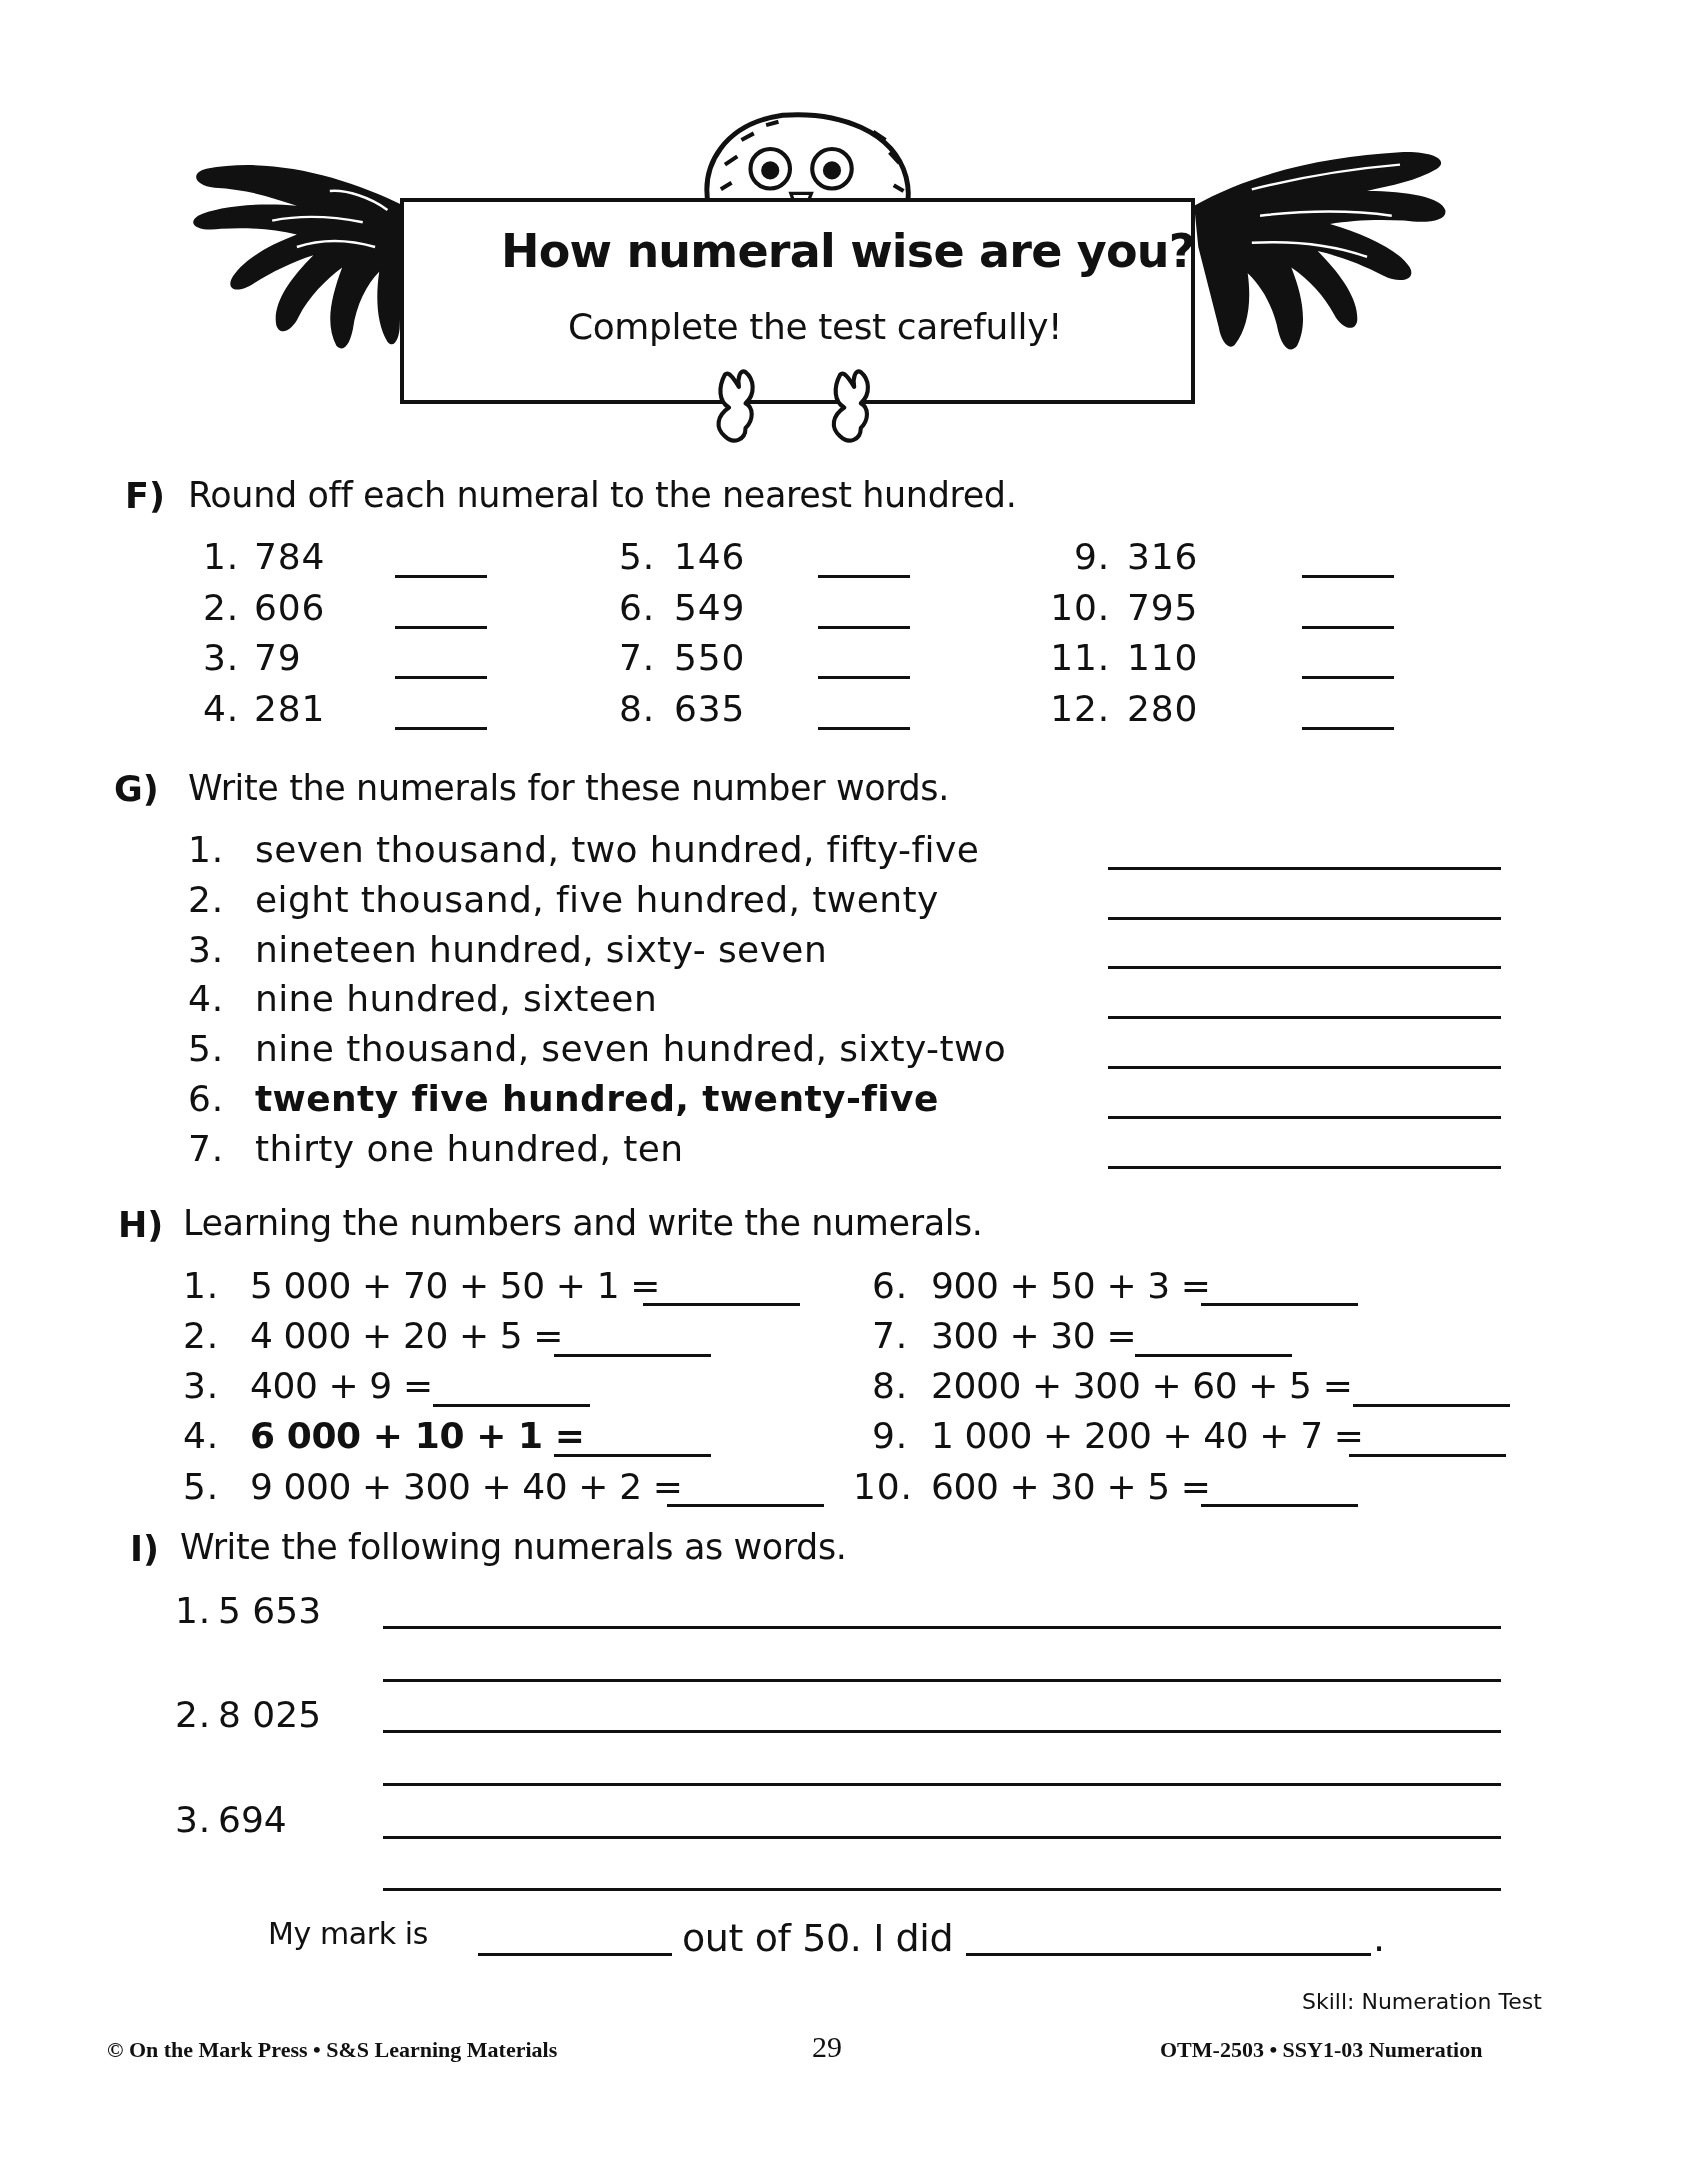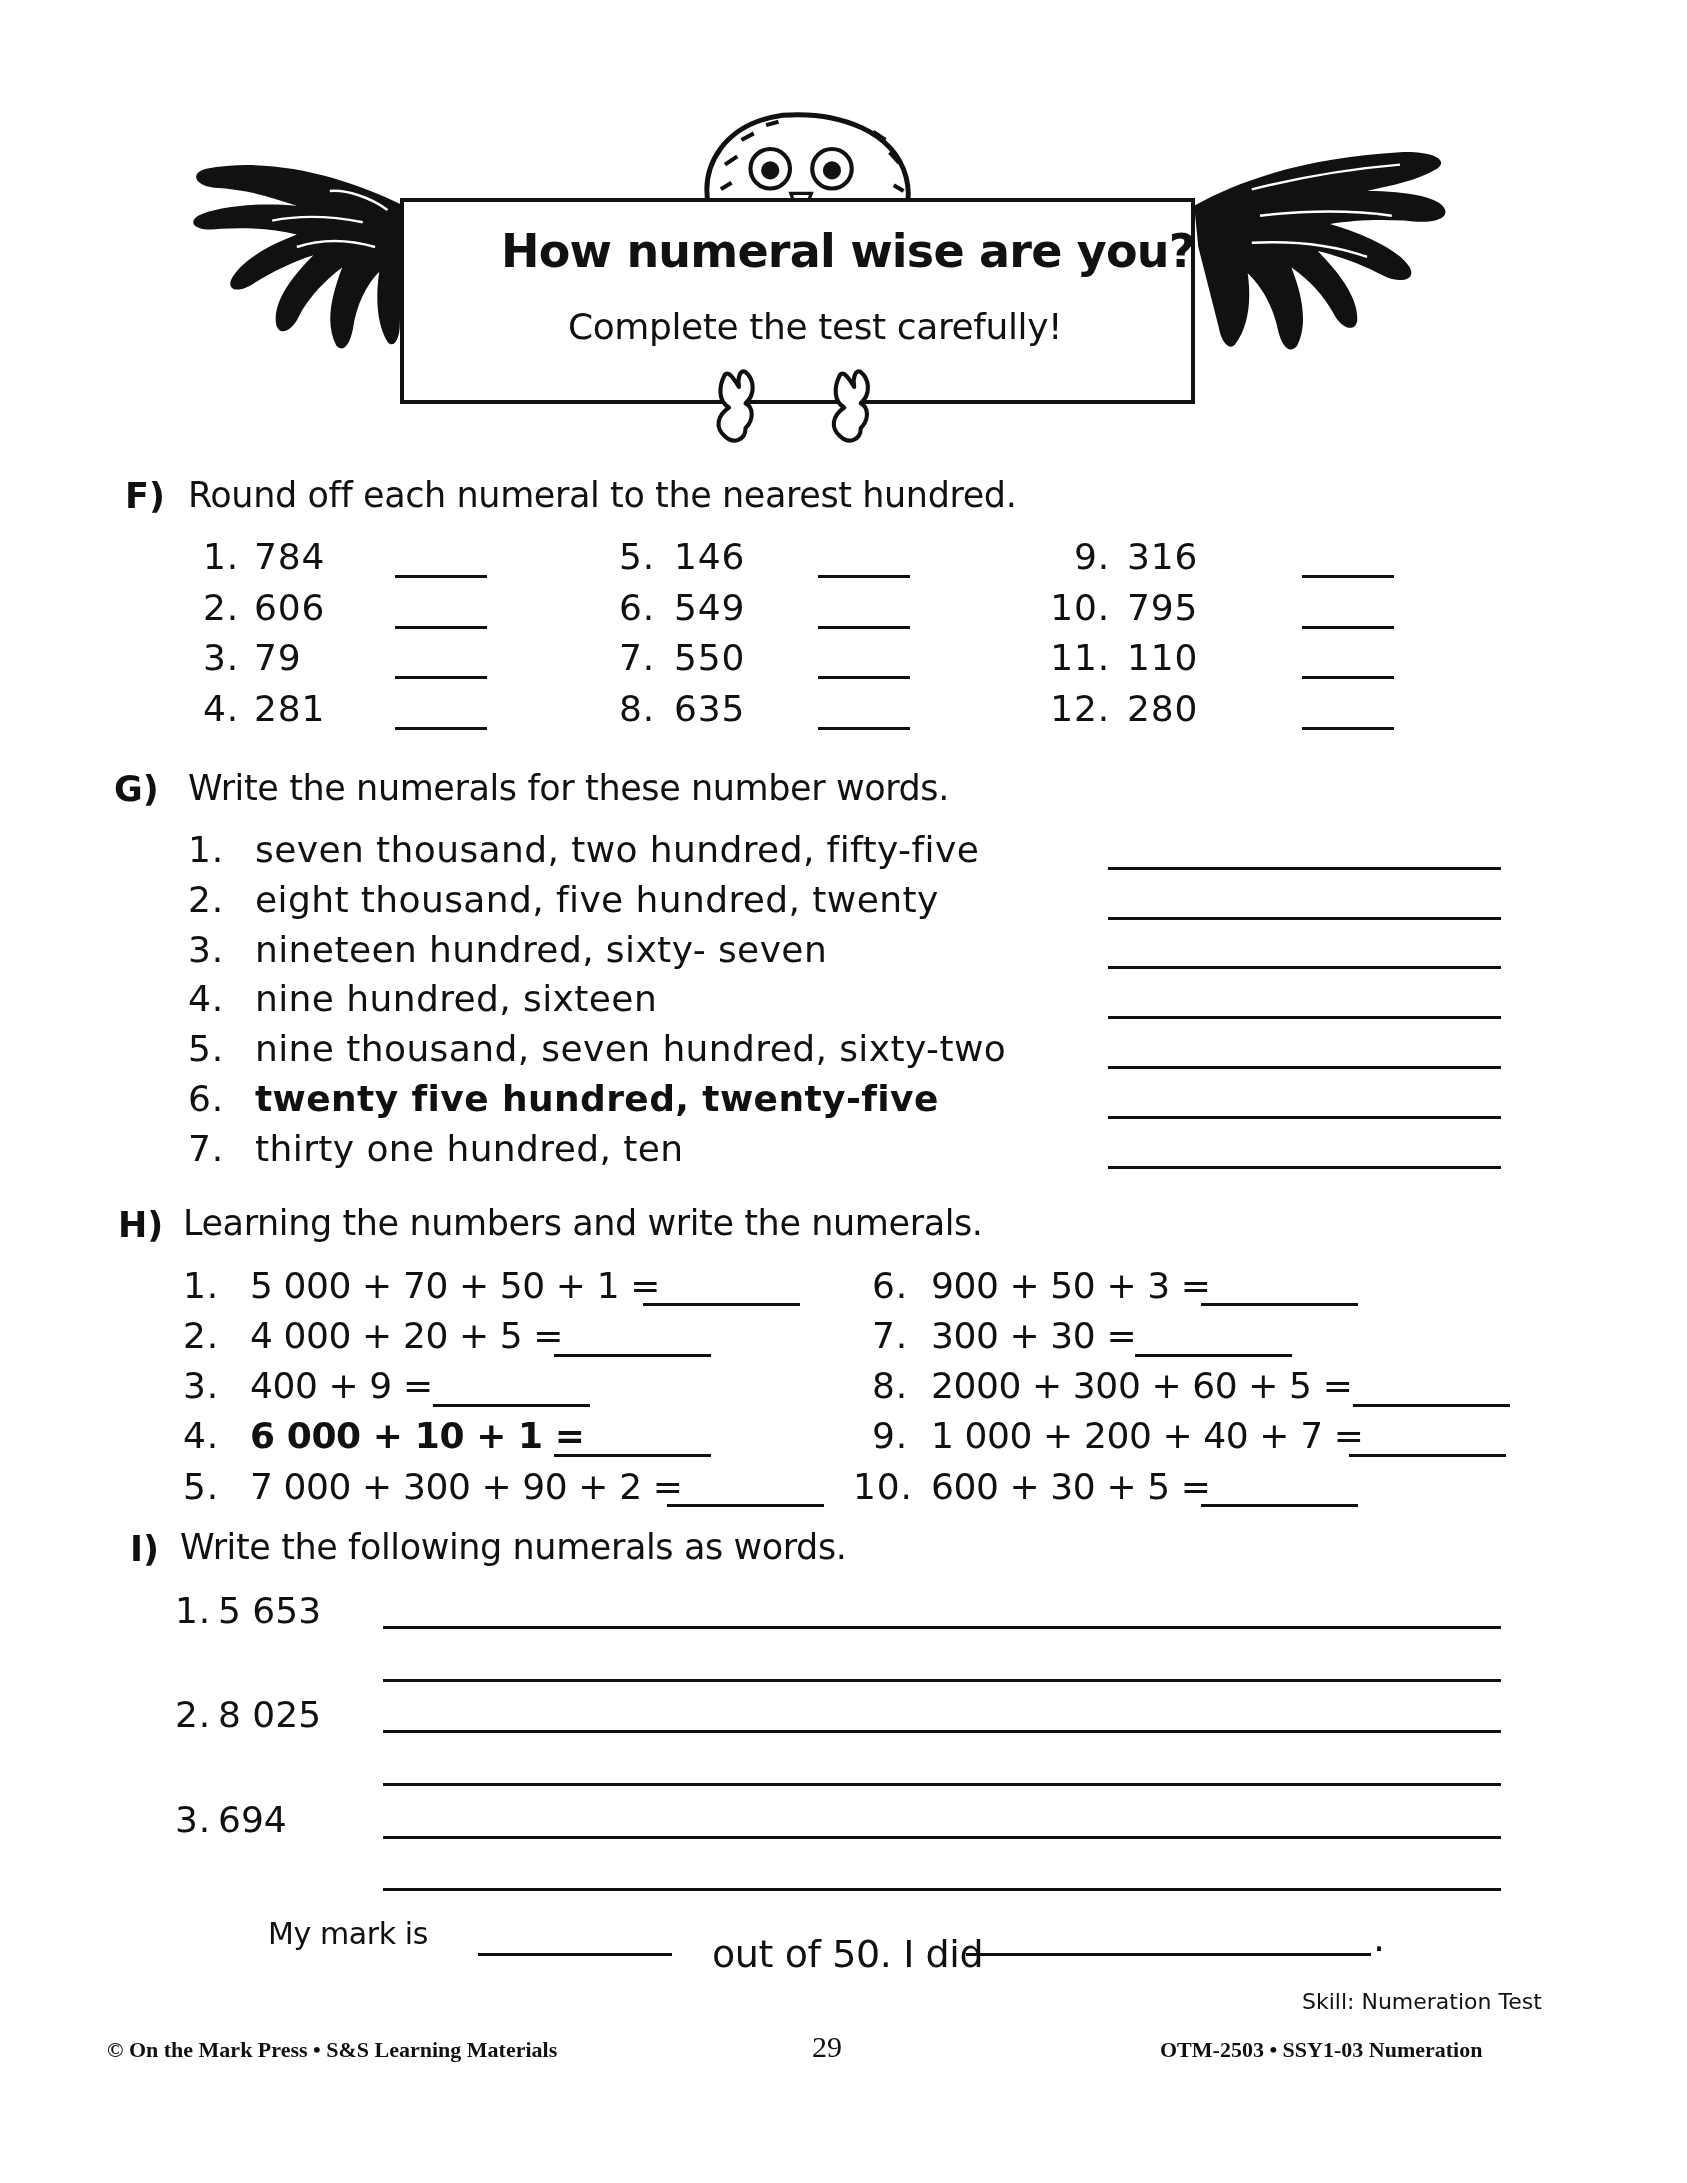--- a/index.html
+++ b/index.html
@@ -183,21 +183,21 @@
       <div class="abs item" style="left:250px;top:1365px;letter-spacing:-0.4px;">400 + 9 =</div>
       <div class="blank" style="left:433px;top:1404px;width:157px;"></div>
     </div>
     <div>
       <div class="abs item" style="left:183px;top:1415px;">4.</div>
       <div class="abs item" style="left:250px;top:1415px;letter-spacing:-0.4px;font-weight:bold;">6 000 + 10 + 1 =</div>
       <div class="blank" style="left:554px;top:1454px;width:157px;"></div>
     </div>
     <div>
       <div class="abs item" style="left:183px;top:1466px;">5.</div>
-      <div class="abs item" style="left:250px;top:1466px;letter-spacing:-0.4px;">7 000 + 300 + 90 + 2 =</div>
+      <div class="abs item" style="left:250px;top:1466px;letter-spacing:-0.4px;">9 000 + 300 + 40 + 2 =</div>
       <div class="blank" style="left:667px;top:1504px;width:157px;"></div>
     </div>
     <div>
       <div class="abs item" style="left:872px;top:1265px;">6.</div>
       <div class="abs item" style="left:931px;top:1265px;letter-spacing:-0.4px;">900 + 50 + 3 =</div>
       <div class="blank" style="left:1201px;top:1303px;width:157px;"></div>
     </div>
     <div>
       <div class="abs item" style="left:872px;top:1315px;">7.</div>
       <div class="abs item" style="left:931px;top:1315px;letter-spacing:-0.4px;">300 + 30 =</div>
@@ -238,21 +238,21 @@
     <div>
       <div class="abs item" style="left:175px;top:1799px;">3.</div>
       <div class="abs item" style="left:218px;top:1799px;letter-spacing:0;">694</div>
       <div class="blank" style="left:383px;top:1836px;width:1118px;"></div>
       <div class="blank" style="left:383px;top:1888px;width:1118px;"></div>
     </div>
   </div>
 
 <div class="abs sec-text" style="left:268px;top:1916px;font-size:30px;">My mark is</div>
 <div class="blank" style="left:478px;top:1953px;width:194px;"></div>
-<div class="abs sec-text" style="left:712px;top:1916px;font-size:38px;margin-top:16px;">out of 50.  I did</div>
+<div class="abs sec-text" style="left:682px;top:1916px;font-size:38px;">out of 50.  I did</div>
 <div class="blank" style="left:966px;top:1953px;width:405px;"></div>
 <div class="abs sec-text" style="left:1373px;top:1916px;font-size:38px;">.</div>
 
 <div class="abs skill" style="left:1302px;top:1989px;">Skill: Numeration Test</div>
 <div class="abs footer-serif" style="left:107px;top:2037px;">© On the Mark Press • S&amp;S Learning Materials</div>
 <div class="abs page-num" style="left:812px;top:2030px;">29</div>
 <div class="abs footer-serif" style="left:1160px;top:2037px;">OTM-2503 • SSY1-03 Numeration</div>
 
 
 </body></html>

